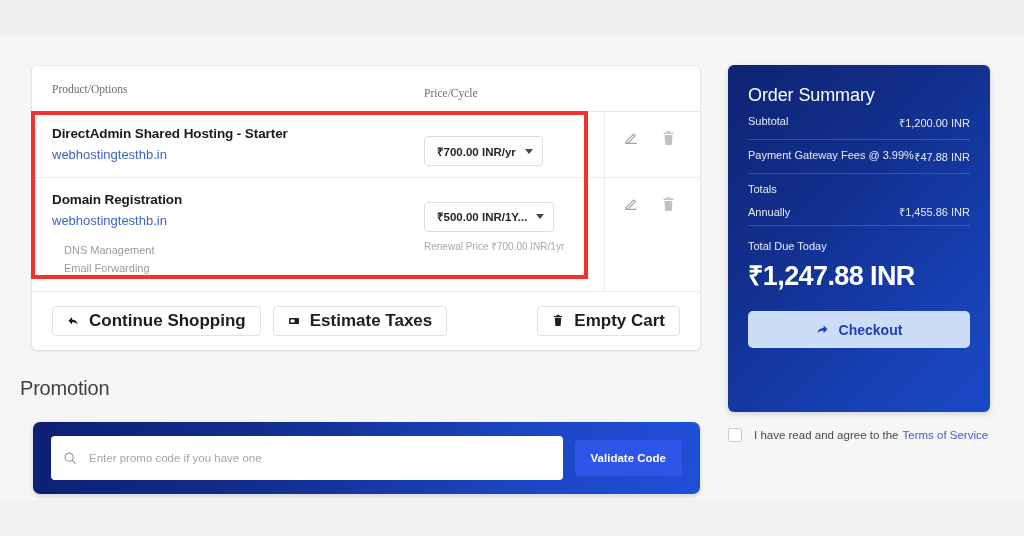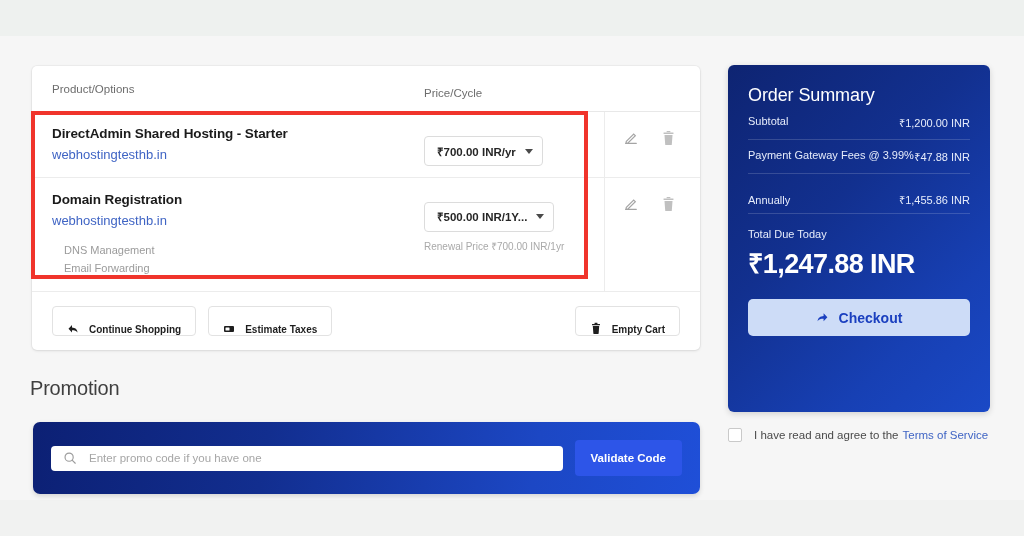--- a/index.html
+++ b/index.html
@@ -44,20 +44,21 @@
     box-shadow: 0 1px 3px rgba(0,0,0,0.10), 0 0 0 1px rgba(0,0,0,0.03);
     overflow: hidden;
   }
   .cart-head {
     display: flex;
     align-items: center;
     height: 45px;
     border-bottom: 1px solid #e8e8e8;
     font-size: 11.5px;
     color: #6d6d6d;
+    font-family: Liberation Serif, serif;
   }
   .col-product { width: 392px; padding-left: 20px; box-sizing: border-box; }
   .col-price { width: 180px; box-sizing: border-box; margin-top: 8px; }
   .col-actions { width: 96px; box-sizing: border-box; }
 
   .cart-row {
     display: flex;
     border-bottom: 1px solid #ececec;
     min-height: 58px;
   }
@@ -138,28 +139,28 @@
   
   .cart-foot {
     display: flex;
     align-items: center;
     padding: 14px 20px;
     height: 58px;
     box-sizing: border-box;
   }
   .btn-o {
     display: inline-flex;
-    align-items: flex-end;
+    align-items: center;
     gap: 10px;
     border: 1px solid #e2e2e2;
     border-radius: 4px;
     background: #fff;
     height: 30px;
     padding: 0 14px;
-    font-size: 10px;
+    font-size: 17px;
     font-weight: bold;
     color: #1e1e1e;
     cursor: pointer;
     box-sizing: border-box;
     white-space: nowrap;
   }
   .btn-gap { margin-left: 12px; }
   .spacer { flex: 1; }
 
   
@@ -169,41 +170,41 @@
     width: 557px; height: 168px;
     border: 4px solid #f0342b;
     box-sizing: border-box;
     pointer-events: none;
     z-index: 40;
   }
 
   
   .promo-title {
     position: absolute;
-    left: 30px; top: 377px;
+    left: 20px; top: 377px;
     font-size: 20px;
     color: #3f3f3f;
     letter-spacing: -0.2px;
   }
   .promo-card {
     position: absolute;
     left: 33px; top: 422px;
     width: 667px; height: 72px;
     border-radius: 7px;
     background: linear-gradient(100deg, #0c2074 0%, #122e8f 35%, #1c47c4 75%, #1f4fd8 100%);
     box-shadow: 0 2px 5px rgba(0,0,0,0.14);
     box-sizing: border-box;
     padding: 18px;
     display: flex;
     align-items: center;
     gap: 12px;
   }
   .promo-input-wrap {
     flex: 1;
-    height: 25px;
+    height: 44px;
     background: #fff;
     border-radius: 4px;
     display: flex;
     align-items: center;
     padding: 0 12px;
     gap: 10px;
     box-sizing: border-box;
   }
   .promo-input {
     border: 0;
@@ -441,20 +442,21 @@
   </div>
   <div class="sep"></div>
 
   <div class="sum-row">
     <span>Payment Gateway Fees @ 3.99%</span>
     <span class="v">₹47.88 INR</span>
   </div>
   <div class="sep"></div>
 
   <div class="totals-block">
+    <div class="totals-label">Totals</div>
     <div class="totals-row">
       <span>Annually</span>
       <span>₹1,455.86 INR</span>
     </div>
   </div>
   <div class="sep"></div>
 
   <div class="due-label">Total Due Today</div>
   <div class="due-amount">₹1,247.88 INR</div>
 

